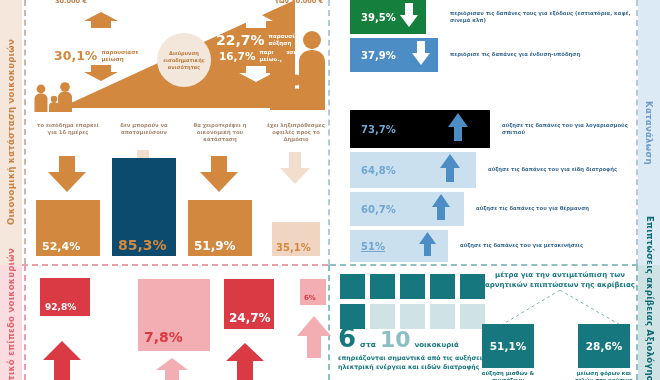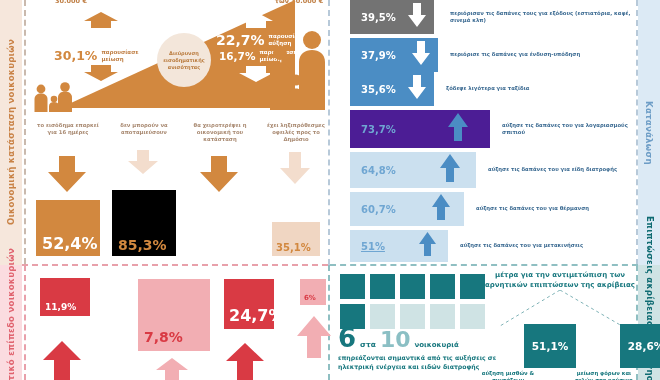--- a/index.html
+++ b/index.html
@@ -97,21 +97,21 @@
   .sta { font-size:7.5px; color:#17777e; font-weight:600; }
   .n10 { font-size:22px; font-weight:700; color:#8bbfc4; line-height:24px; }
   .nkw { font-size:7px; color:#17777e; font-weight:600; }
   .bigdesc { position:absolute; left:6px; top:88px; width:180px;
              font-size:6.2px; line-height:8.5px; color:#17777e; font-weight:600; }
 
   .measure-title { position:absolute; left:150px; top:4px; width:156px;
                    text-align:center; font-size:7px; line-height:10px;
                    color:#17777e; font-weight:700; }
   .tealbox { position:absolute; width:52px; height:44px; background:#17777e;
-             display:flex; align-items:center; justify-content:center;margin-left:42px; }
+             display:flex; align-items:center; justify-content:center; }
   .tealbox b { color:#fff; font-size:10.5px; font-weight:700; }
   .tealcap { position:absolute; width:72px; text-align:center; font-size:5.3px;
              line-height:7px; color:#17777e; font-weight:600; }
 </style>
 </head>
 <body>
 
 <div class="page">
 
   <div class="rail rail-tl">
@@ -216,47 +216,50 @@
 
       <div class="bcol" style="left:10px;">
         <div class="blabel">το εισόδημα επαρκεί για 16 ημέρες</div>
         <div class="bararea">
           <div class="arr" style="left:14px; top:12px;">
             <svg width="38" height="36" viewBox="0 0 38 36">
               <polygon points="19,36 38,16 27,16 27,0 11,0 11,16 0,16" fill="#d2883f"></polygon>
             </svg>
           </div>
           <div class="bar" style="height:56px; background:#d2883f;">
-            <span class="barpct" style="color:#fff; font-size:16px;">52,4%</span>
+            <span class="barpct" style="color:#fff; font-size:11px;">52,4%</span>
           </div>
         </div>
       </div>
 
       <div class="bcol" style="left:86px;">
         <div class="blabel">δεν μπορούν να αποταμιεύσουν</div>
         <div class="bararea">
           <div class="arr" style="left:18px; top:6px;">
             <svg width="30" height="24" viewBox="0 0 30 24">
               <polygon points="15,24 30,11 21,11 21,0 9,0 9,11 0,11" fill="#f3ddcd"></polygon>
             </svg>
           </div>
-          <div class="bar" style="height:66px; background:#000000;text-align:right;">
+          <div class="bar" style="height:98px; background:#0c4a6e;text-align:right;">
             <span class="barpct" style="color:#d2883f; font-size:14px;">85,3%</span>
           </div>
         </div>
       </div>
 
       <div class="bcol" style="left:162px;">
         <div class="blabel">θα χειροτερέψει η οικονομική του κατάσταση</div>
         <div class="bararea">
           <div class="arr" style="left:14px; top:12px;">
             <svg width="38" height="36" viewBox="0 0 38 36">
               <polygon points="19,36 38,16 27,16 27,0 11,0 11,16 0,16" fill="#d2883f"></polygon>
             </svg>
           </div>
+          <div class="bar" style="height:56px; background:#d2883f;">
+            <span class="barpct" style="color:#fff; font-size:12px;">51,9%</span>
+          </div>
         </div>
       </div>
 
       <div class="bcol" style="left:238px;">
         <div class="blabel">έχει ληξιπρόθεσμες οφειλές προς το Δημόσιο</div>
         <div class="bararea">
           <div class="arr" style="left:18px; top:8px;">
             <svg width="30" height="32" viewBox="0 0 30 32">
               <polygon points="15,32 30,16 21,16 21,0 9,0 9,16 0,16" fill="#f3ddcd"></polygon>
             </svg>
@@ -265,21 +268,21 @@
             <span class="barpct" style="color:#d2883f; font-size:10px; left:4px;">35,1%</span>
           </div>
         </div>
       </div>
     </div>
   </div>
 
   <div class="tr">
 
     <div class="browrow" style="top:0px;">
-      <div class="bbox" style="width:84px; background:#737373;">
+      <div class="bbox" style="width:76px; background:#15803d;">
         <span class="bpct" style="color:#fff;">39,5%</span>
         <span class="arr" style="right:8px;">
           <svg width="18" height="24" viewBox="0 0 18 24">
             <polygon points="9,24 18,12 13,12 13,0 5,0 5,12 0,12" fill="#ffffff"></polygon>
           </svg>
         </span>
       </div>
       <span class="btext" style="left:100px; width:186px;">περιόρισαν τις δαπάνες τους για εξόδους (εστιατόρια, καφέ, σινεμά κλπ)</span>
     </div>
 
@@ -288,34 +291,23 @@
         <span class="bpct" style="color:#fff;">37,9%</span>
         <span class="arr" style="right:8px;">
           <svg width="18" height="24" viewBox="0 0 18 24">
             <polygon points="9,24 18,12 13,12 13,0 5,0 5,12 0,12" fill="#ffffff"></polygon>
           </svg>
         </span>
       </div>
       <span class="btext" style="left:100px;">περιόρισε τις δαπάνες για ένδυση-υπόδηση</span>
     </div>
 
-    <div class="browrow" style="top:72px;">
-      <div class="bbox" style="width:84px; background:#4b8dc4;">
-        <span class="bpct" style="color:#fff;">35,6%</span>
-        <span class="arr" style="right:8px;">
-          <svg width="18" height="24" viewBox="0 0 18 24">
-            <polygon points="9,24 18,12 13,12 13,0 5,0 5,12 0,12" fill="#ffffff"></polygon>
-          </svg>
-        </span>
-      </div>
-      <span class="btext" style="left:96px;">ξόδεψε λιγότερα για ταξίδια</span>
-    </div>
 
     <div class="browrow" style="top:110px; height:38px;">
-      <div class="bbox" style="width:140px; height:38px; background:#4c1d95;">
+      <div class="bbox" style="width:140px; height:38px; background:#000000;">
         <span class="bpct" style="color:#6fa6d2;">73,7%</span>
         <span class="arr" style="right:22px;">
           <svg width="20" height="28" viewBox="0 0 20 28">
             <polygon points="10,0 20,14 14,14 14,28 6,28 6,14 0,14" fill="#4b8dc4"></polygon>
           </svg>
         </span>
       </div>
       <span class="btext" style="left:152px; width:150px;">αύξησε τις δαπάνες του για λογαριασμούς σπιτιού</span>
     </div>
 
@@ -352,39 +344,39 @@
           </svg>
         </span>
       </div>
       <span class="btext" style="left:110px; width:170px;">αύξησε τις δαπάνες του για μετακινήσεις</span>
     </div>
   </div>
 
   <div class="bl">
 
     <div class="rbox" style="left:14px; top:12px; width:50px; height:38px; background:#d93a44;">
-      <span class="rpct" style="left:5px; bottom:4px; color:#fff; font-size:9px;">11,9%</span>
+      <span class="rpct" style="left:5px; bottom:4px; color:#fff; font-size:9px;">92,8%</span>
     </div>
     <div class="arr" style="left:17px; top:75px;">
       <svg width="38" height="40" viewBox="0 0 38 40">
         <polygon points="19,0 38,19 27,19 27,40 11,40 11,19 0,19" fill="#d93a44"></polygon>
       </svg>
     </div>
 
     <div class="rbox" style="left:112px; top:13px; width:72px; height:72px; background:#f2aeb3;">
       <span class="rpct" style="left:6px; bottom:6px; color:#d93a44; font-size:14px;">7,8%</span>
     </div>
     <div class="arr" style="left:130px; top:92px;">
       <svg width="32" height="24" viewBox="0 0 32 24">
         <polygon points="16,0 32,12 23,12 23,24 9,24 9,12 0,12" fill="#f2aeb3"></polygon>
       </svg>
     </div>
 
     <div class="rbox" style="left:198px; top:13px; width:50px; height:50px; background:#d93a44;">
-      <span class="rpct" style="left:5px; bottom:4px; color:#fff; font-size:16px;">24,7%</span>
+      <span class="rpct" style="left:5px; bottom:4px; color:#fff; font-size:12px;">24,7%</span>
     </div>
     <div class="arr" style="left:200px; top:77px;">
       <svg width="38" height="38" viewBox="0 0 38 38">
         <polygon points="19,0 38,18 27,18 27,38 11,38 11,18 0,18" fill="#d93a44"></polygon>
       </svg>
     </div>
 
     <div class="rbox" style="left:274px; top:13px; width:26px; height:26px; background:#f2aeb3;">
       <span class="rpct" style="left:4px; bottom:3px; color:#d93a44; font-size:7px;">6%</span>
     </div>

